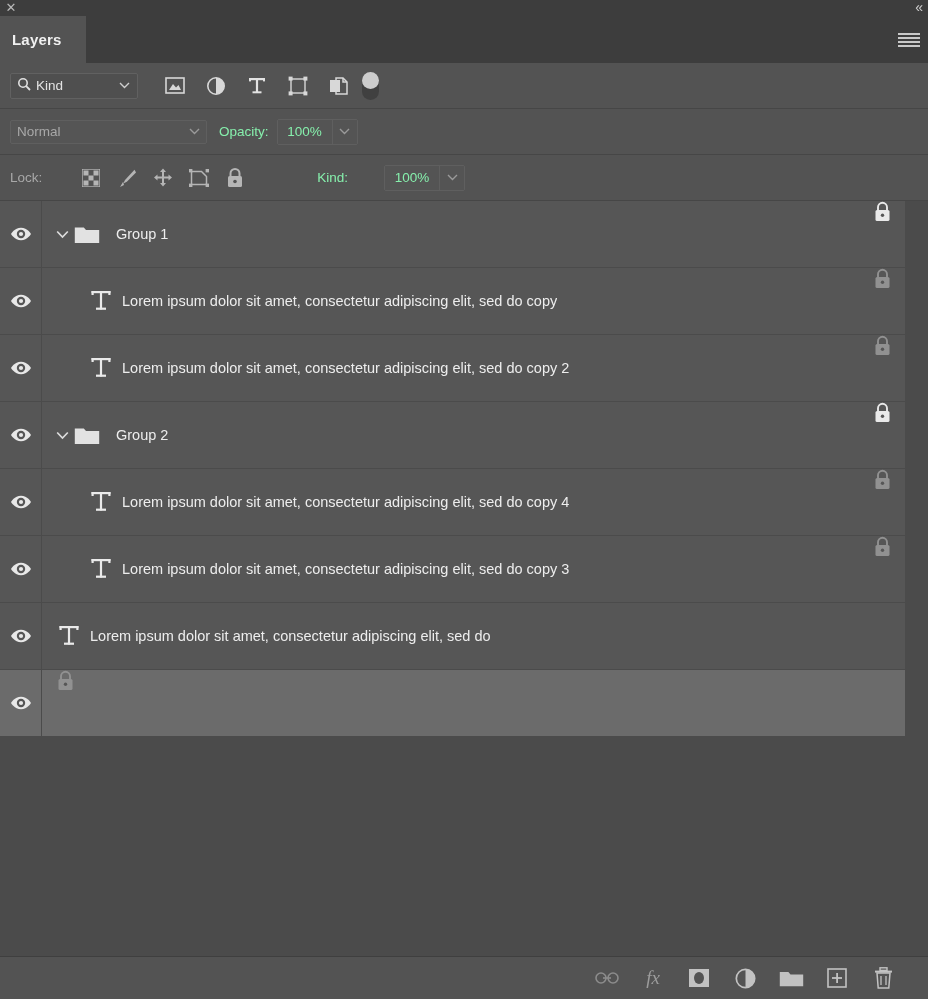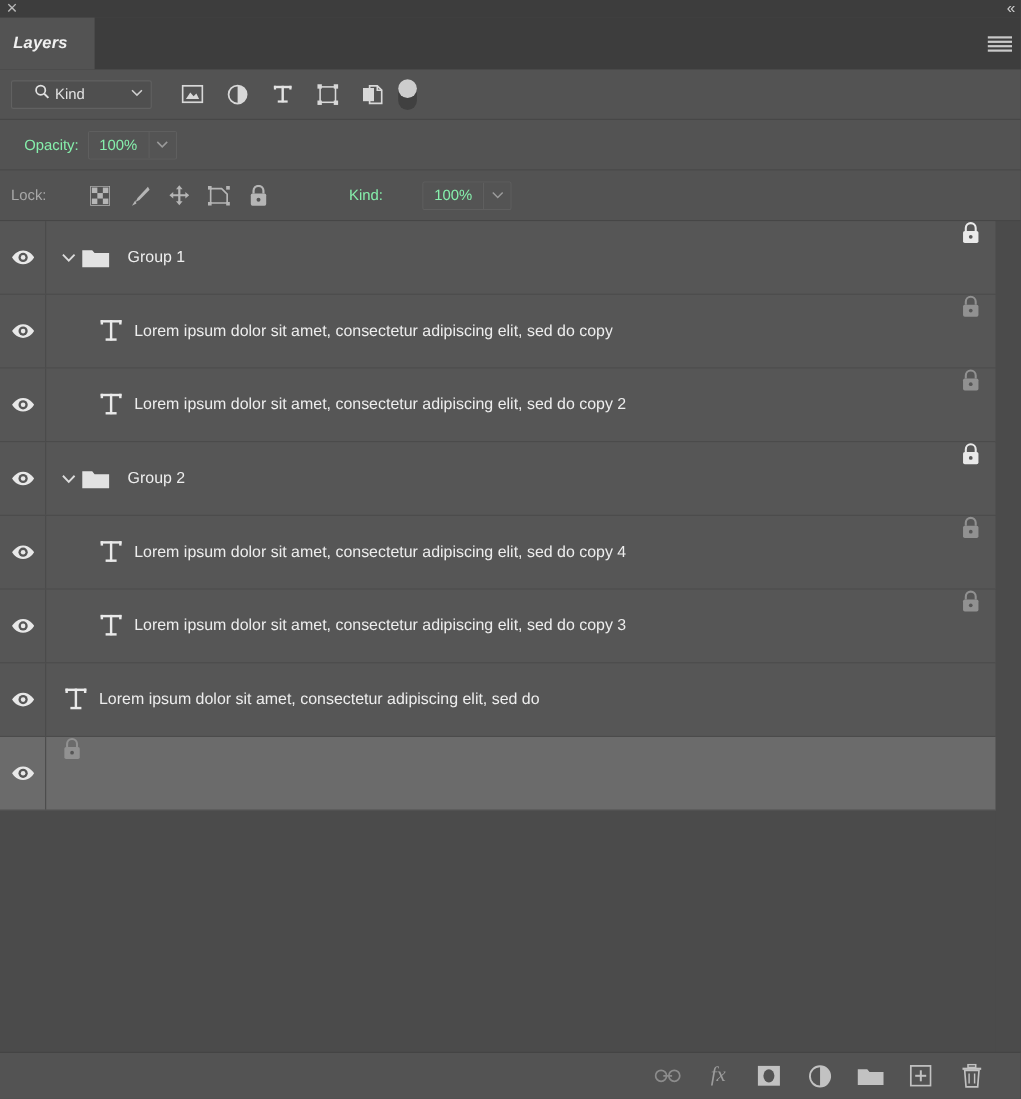--- a/index.html
+++ b/index.html
@@ -63,21 +63,20 @@
     position: relative;
     flex: 0 0 auto;
   }
   .tab {
     background: #535353;
     display: flex;
     align-items: center;
     padding: 0 20px 0 12px;
     min-width: 54px;
     cursor: pointer;
-    font-style: italic;
   }
   .tab-label {
     font-size: 15px;
     font-weight: bold;
     color: #f0f0f0;
     letter-spacing: .2px;
   }
   .tab-rest {
     flex: 1 1 auto;
   }
@@ -112,21 +111,21 @@
     flex: 0 0 auto;
   }
   .kind-select {
     width: 128px;
     height: 26px;
     background: #4f4f4f;
     border: 1px solid #616161;
     border-radius: 2px;
     display: flex;
     align-items: center;
-    padding: 0 20px;
+    padding: 0 6px;
     box-sizing: border-box;
     cursor: pointer;
     position: relative;
   }
   .kind-label {
     font-size: 13.5px;
     color: #e3e3e3;
     margin-left: 5px;
   }
   .kind-caret {
@@ -469,20 +468,28 @@
           <path d="M7 2 h7 l4 4 v12 h-11 z" fill="none" stroke="#d8d8d8" stroke-width="1.5"></path>
           <polyline points="14,2 14,6 18,6" fill="none" stroke="#d8d8d8" stroke-width="1.5"></polyline>
         </svg>
       </div>
     </div>
 
     <div class="toggle-pill"></div>
   </div>
 
   <div class="blendrow">
+    <div class="blend-select">
+      <span class="blend-label">Normal</span>
+      <span class="blend-caret">
+        <svg width="11" height="7" viewBox="0 0 11 7">
+            <polyline points="1,1 5.5,5.5 10,1" fill="none" stroke="#9a9a9a" stroke-width="1.4"></polyline>
+          </svg>
+      </span>
+    </div>
     <span class="field-label">Opacity:</span>
     <div class="num-field">
       <div class="num-val">100%</div>
       <div class="num-step">
         <svg width="11" height="7" viewBox="0 0 11 7">
             <polyline points="1,1 5.5,5.5 10,1" fill="none" stroke="#9a9a9a" stroke-width="1.4"></polyline>
           </svg>
       </div>
     </div>
   </div>

